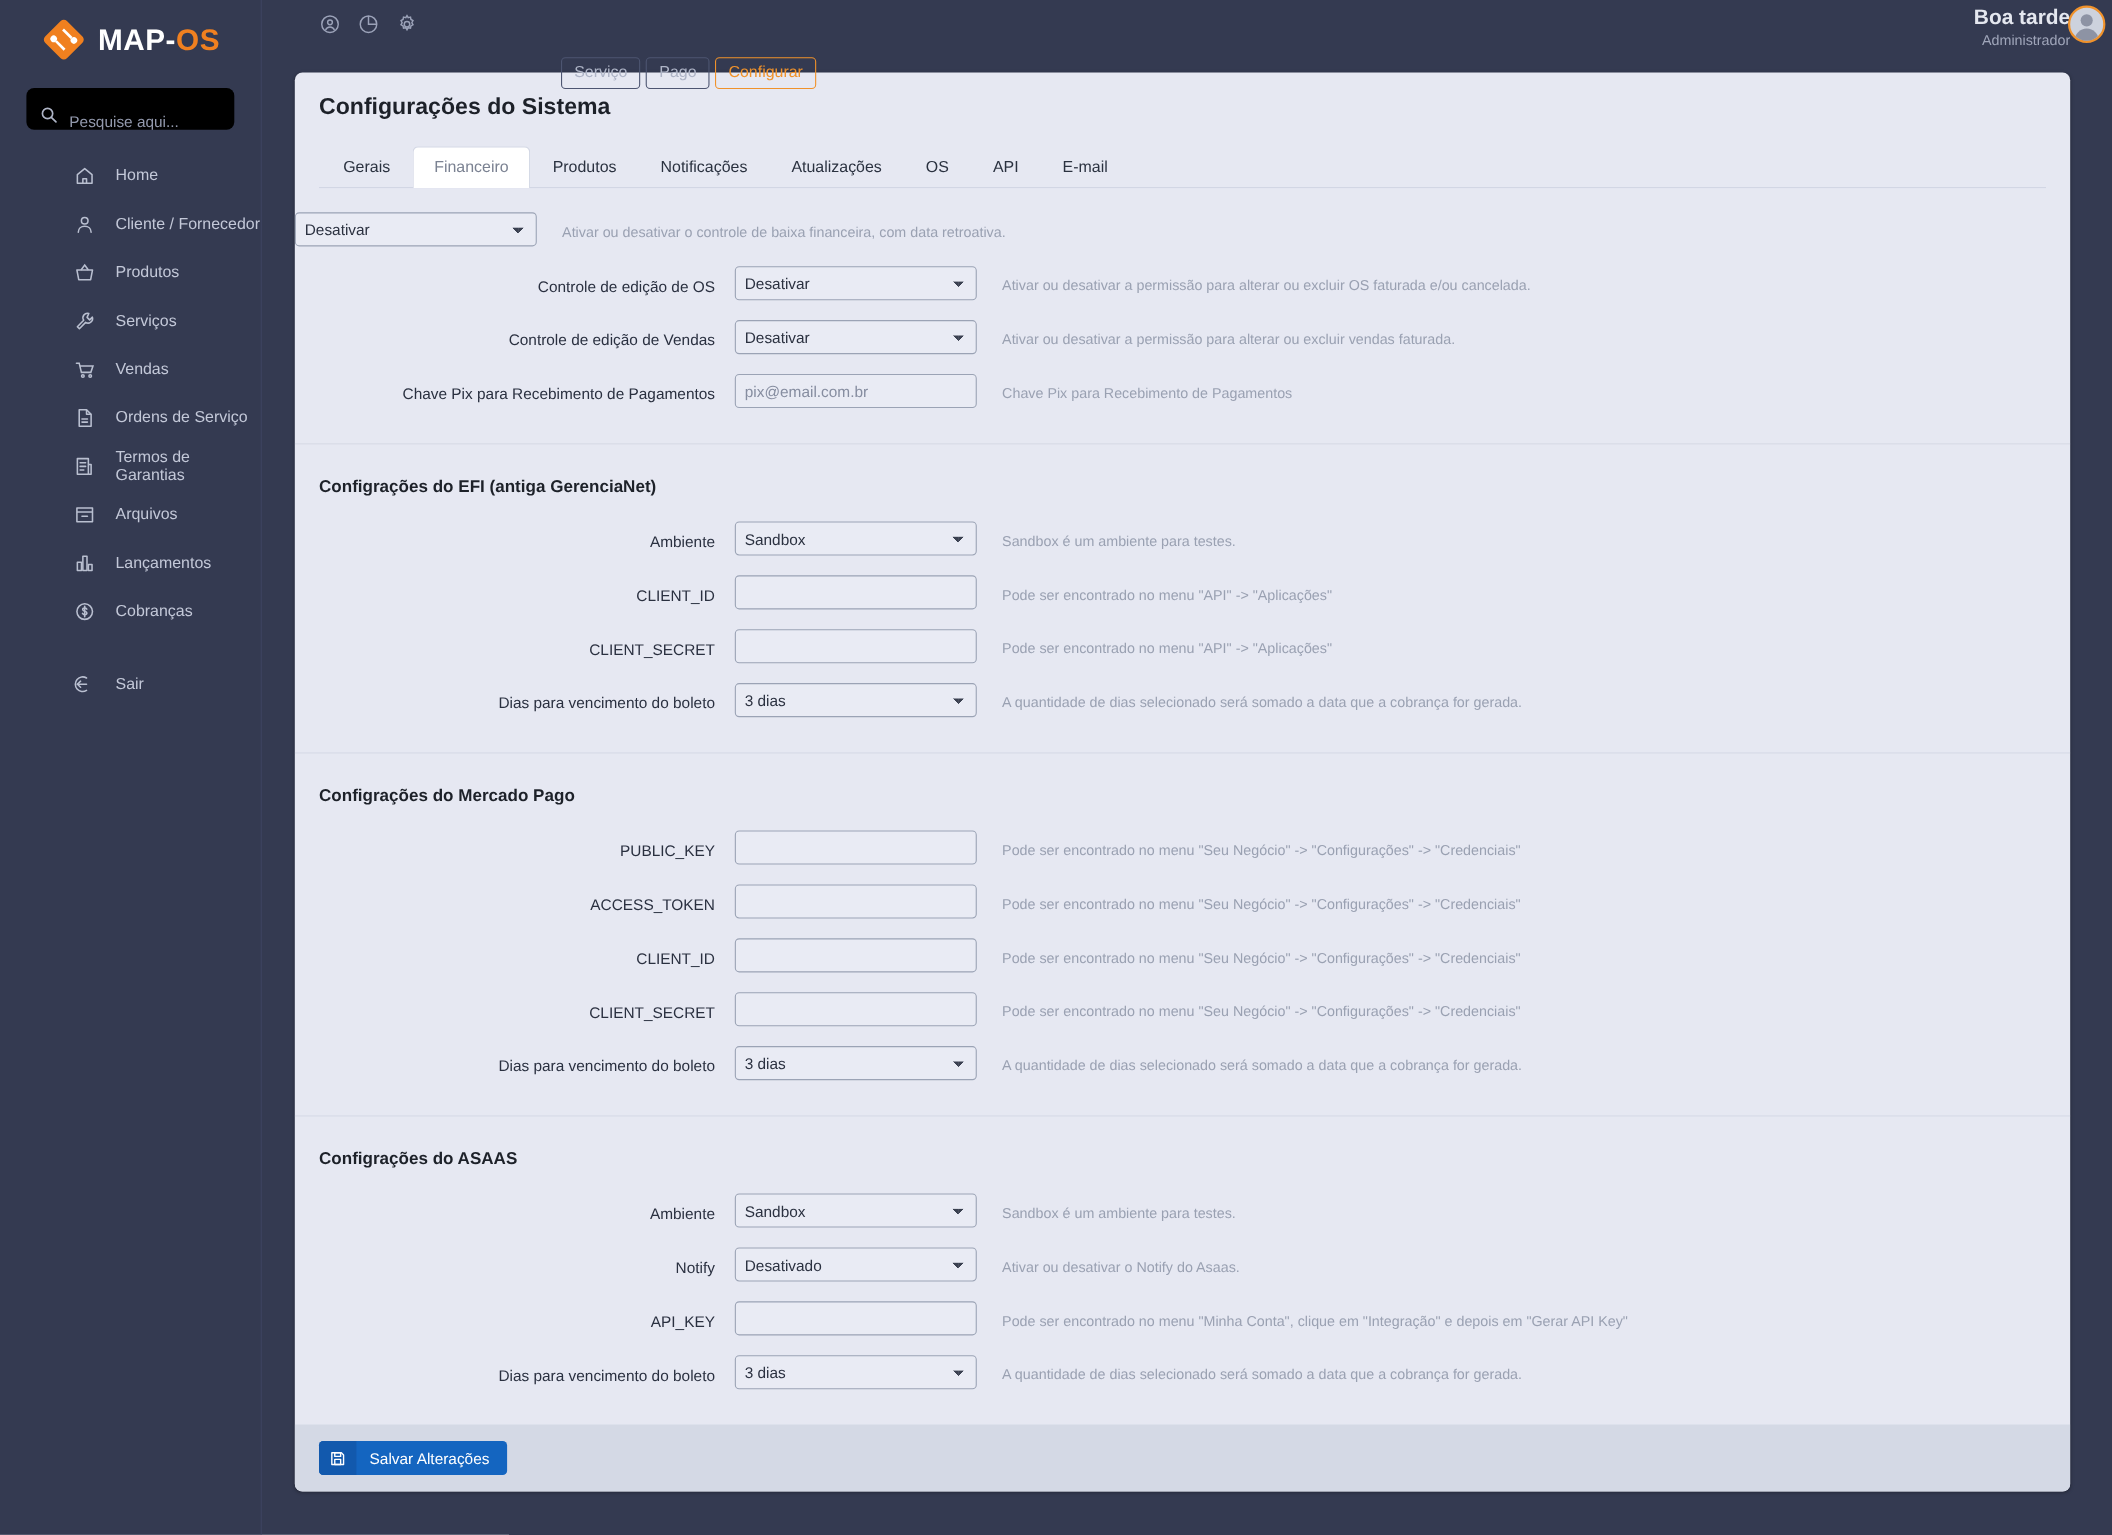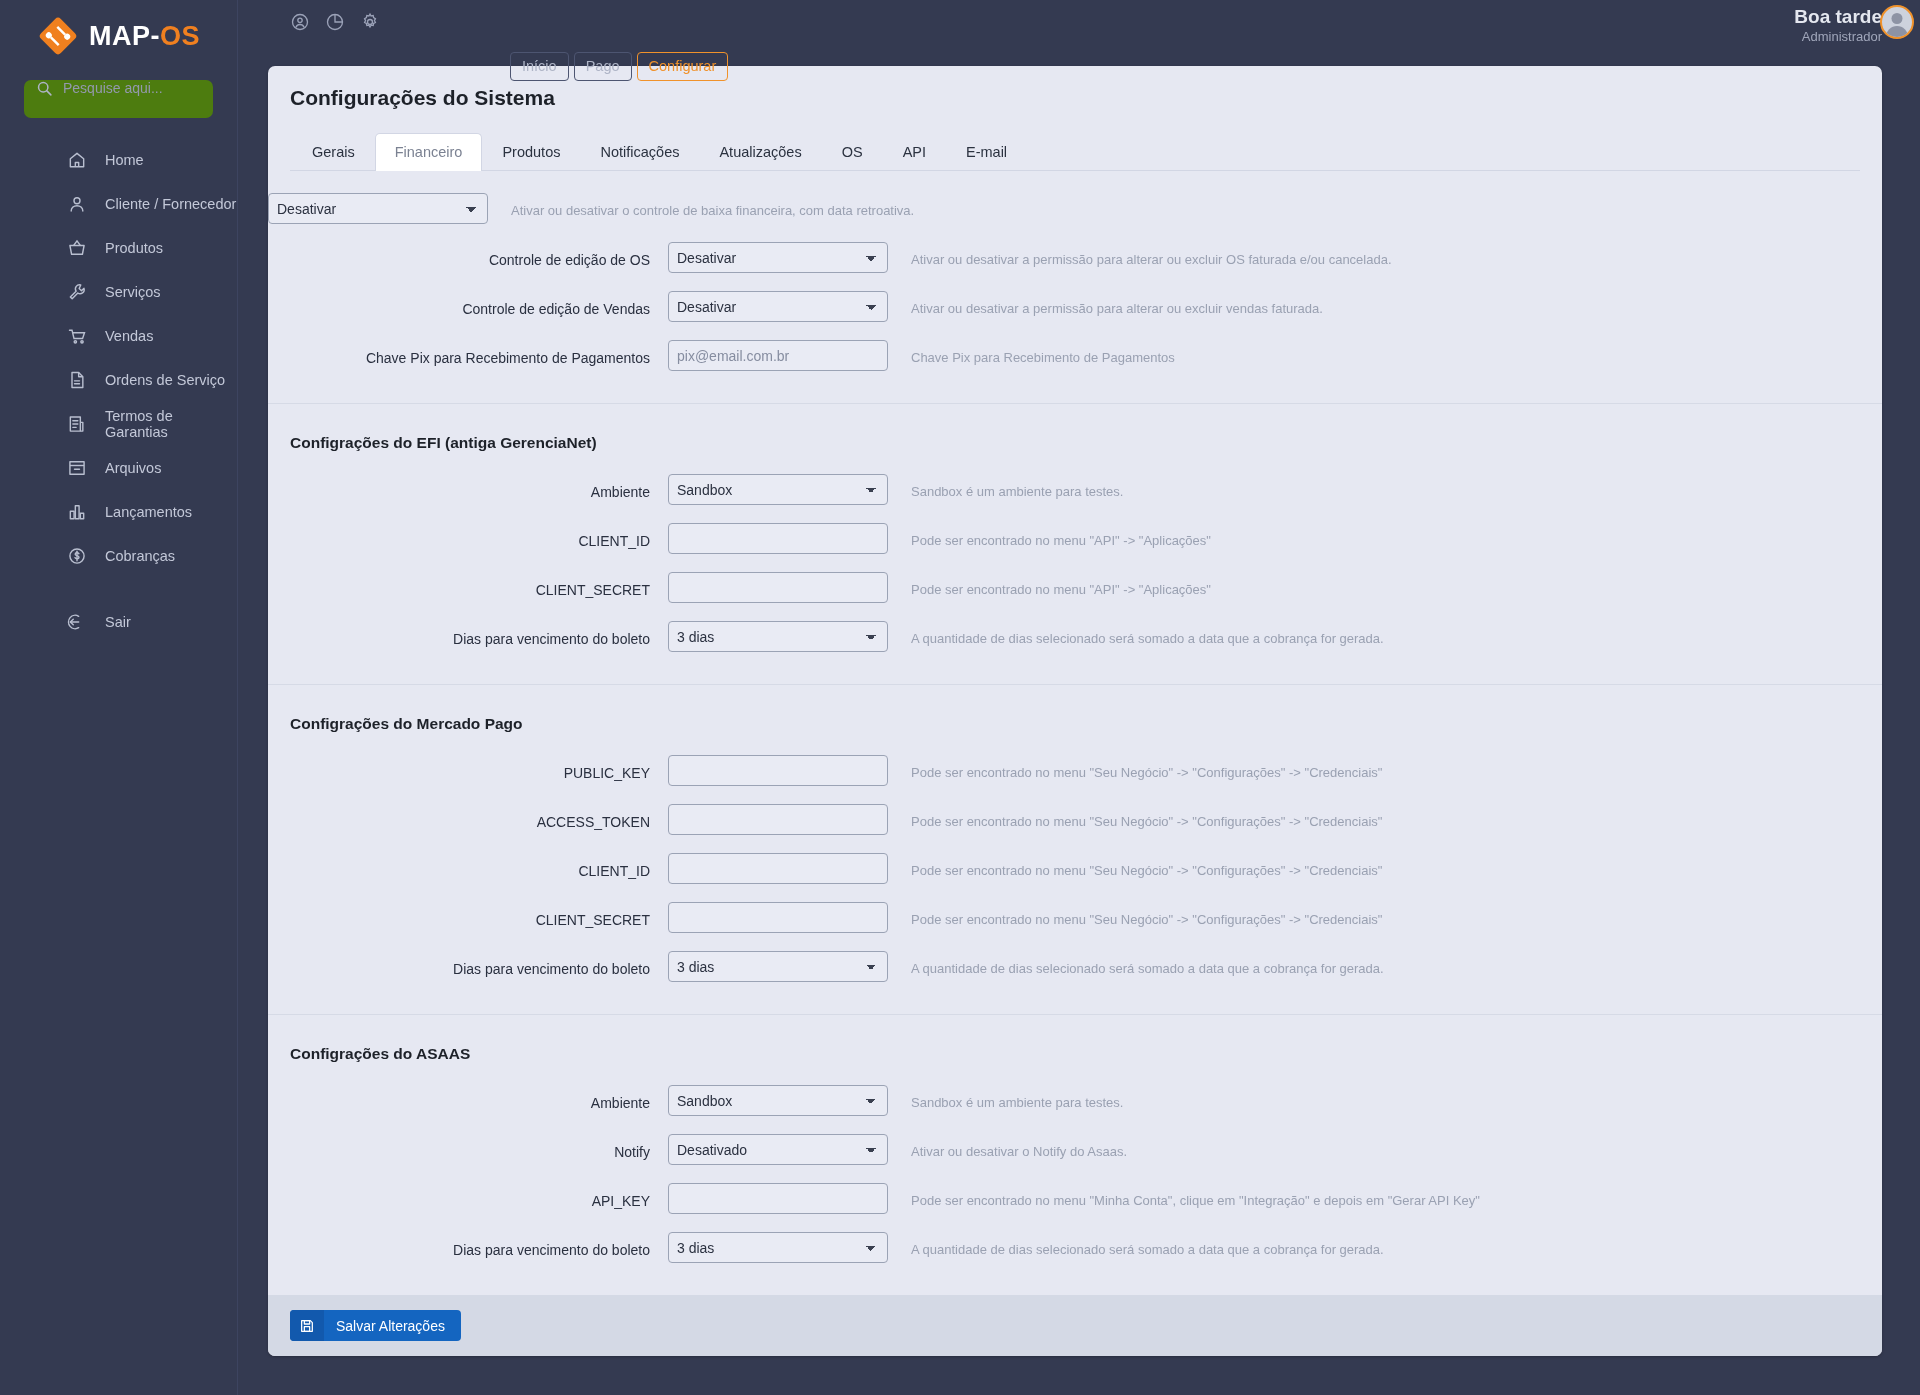--- a/index.html
+++ b/index.html
@@ -23,22 +23,22 @@
     height: 66px; display: flex; align-items: center; justify-content: center;
     gap: 10px; padding-top: 6px;
   }
   .brand-logo { width: 42px; height: 42px; position: relative; }
   .brand-text { font-size: 27px; font-weight: bold; letter-spacing: .5px; }
   .brand-text .w { color: #ffffff; }
   .brand-text .o { color: #f08020; }
 
   .search-wrap { padding: 0 24px; margin-top: 14px; }
   .search-box {
-    height: 38px; background: #4d7c0f; border-radius: 7px;
-    display: flex; align-items: flex-start; padding: 0 12px; gap: 10px;
+    height: 38px; background: #000000; border-radius: 7px;
+    display: flex; align-items: flex-end; padding: 0 12px; gap: 10px;
   }
   .search-box svg { flex: none; }
   .search-input {
     background: transparent; border: none; outline: none;
     color: #c8cbd8; font-size: 14px; font-family: "Liberation Sans", sans-serif;
     width: 100%;
   }
   .search-input::placeholder { color: #9399ad; }
 
   .nav { margin-top: 24px; margin-left: 32px; }
@@ -311,21 +311,21 @@
         </span>
         <span class="ti">
           <svg width="20" height="20" viewBox="0 0 24 24" fill="none" stroke="#9ba2b8" stroke-width="1.6">
             <circle cx="12" cy="12" r="3"></circle>
             <path d="M12 2.6 l1.3 2.2 2.5-.5 .5 2.5 2.2 1.3 -1.2 2.2 1.2 2.2 -2.2 1.3 -.5 2.5 -2.5-.5 -1.3 2.2 -1.3-2.2 -2.5 .5 -.5-2.5 -2.2-1.3 1.2-2.2 -1.2-2.2 2.2-1.3 .5-2.5 2.5 .5 Z"></path>
           </svg>
         </span>
       </div>
 
       <div class="crumbs">
-        <button class="crumb">Início</button>
+        <button class="crumb">Serviço</button>
         <button class="crumb">Pago</button>
         <button class="crumb active">Configurar</button>
       </div>
 
       <div class="greeting">
         <div class="greet-hi">Boa tarde</div>
         <div class="greet-sub">Administrador</div>
       </div>
       <div class="avatar">
         <span class="head"></span>

